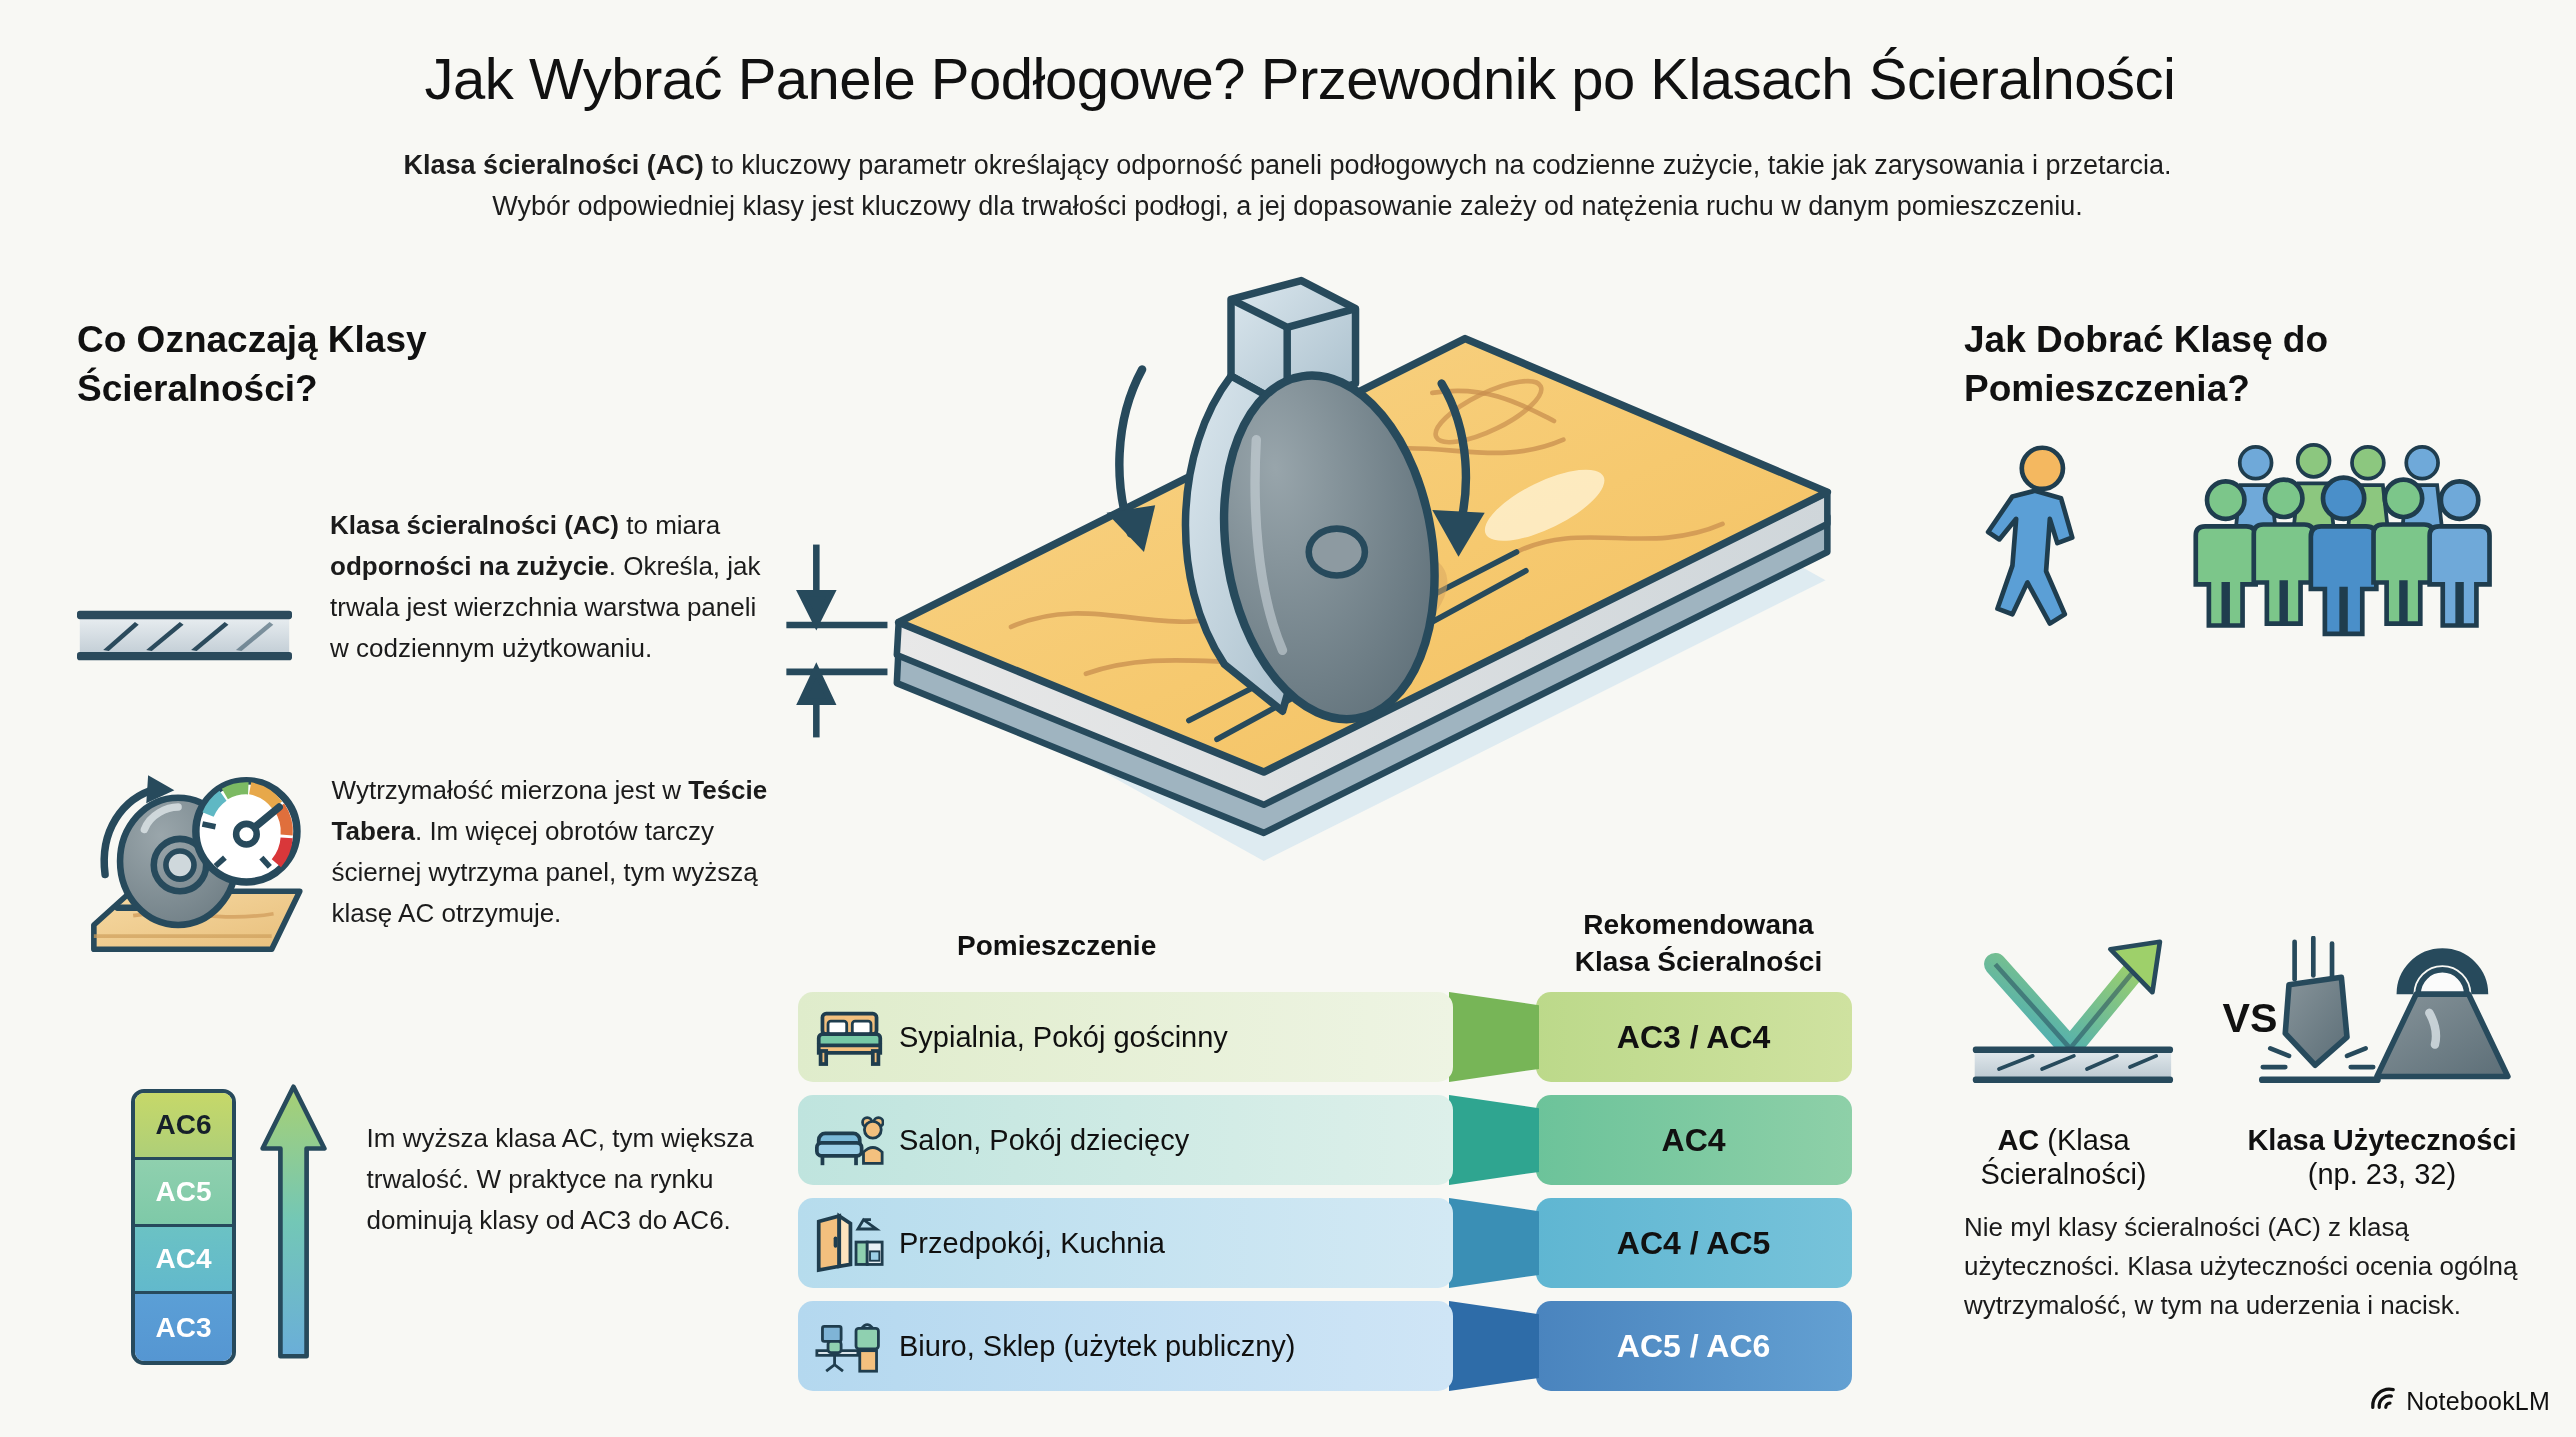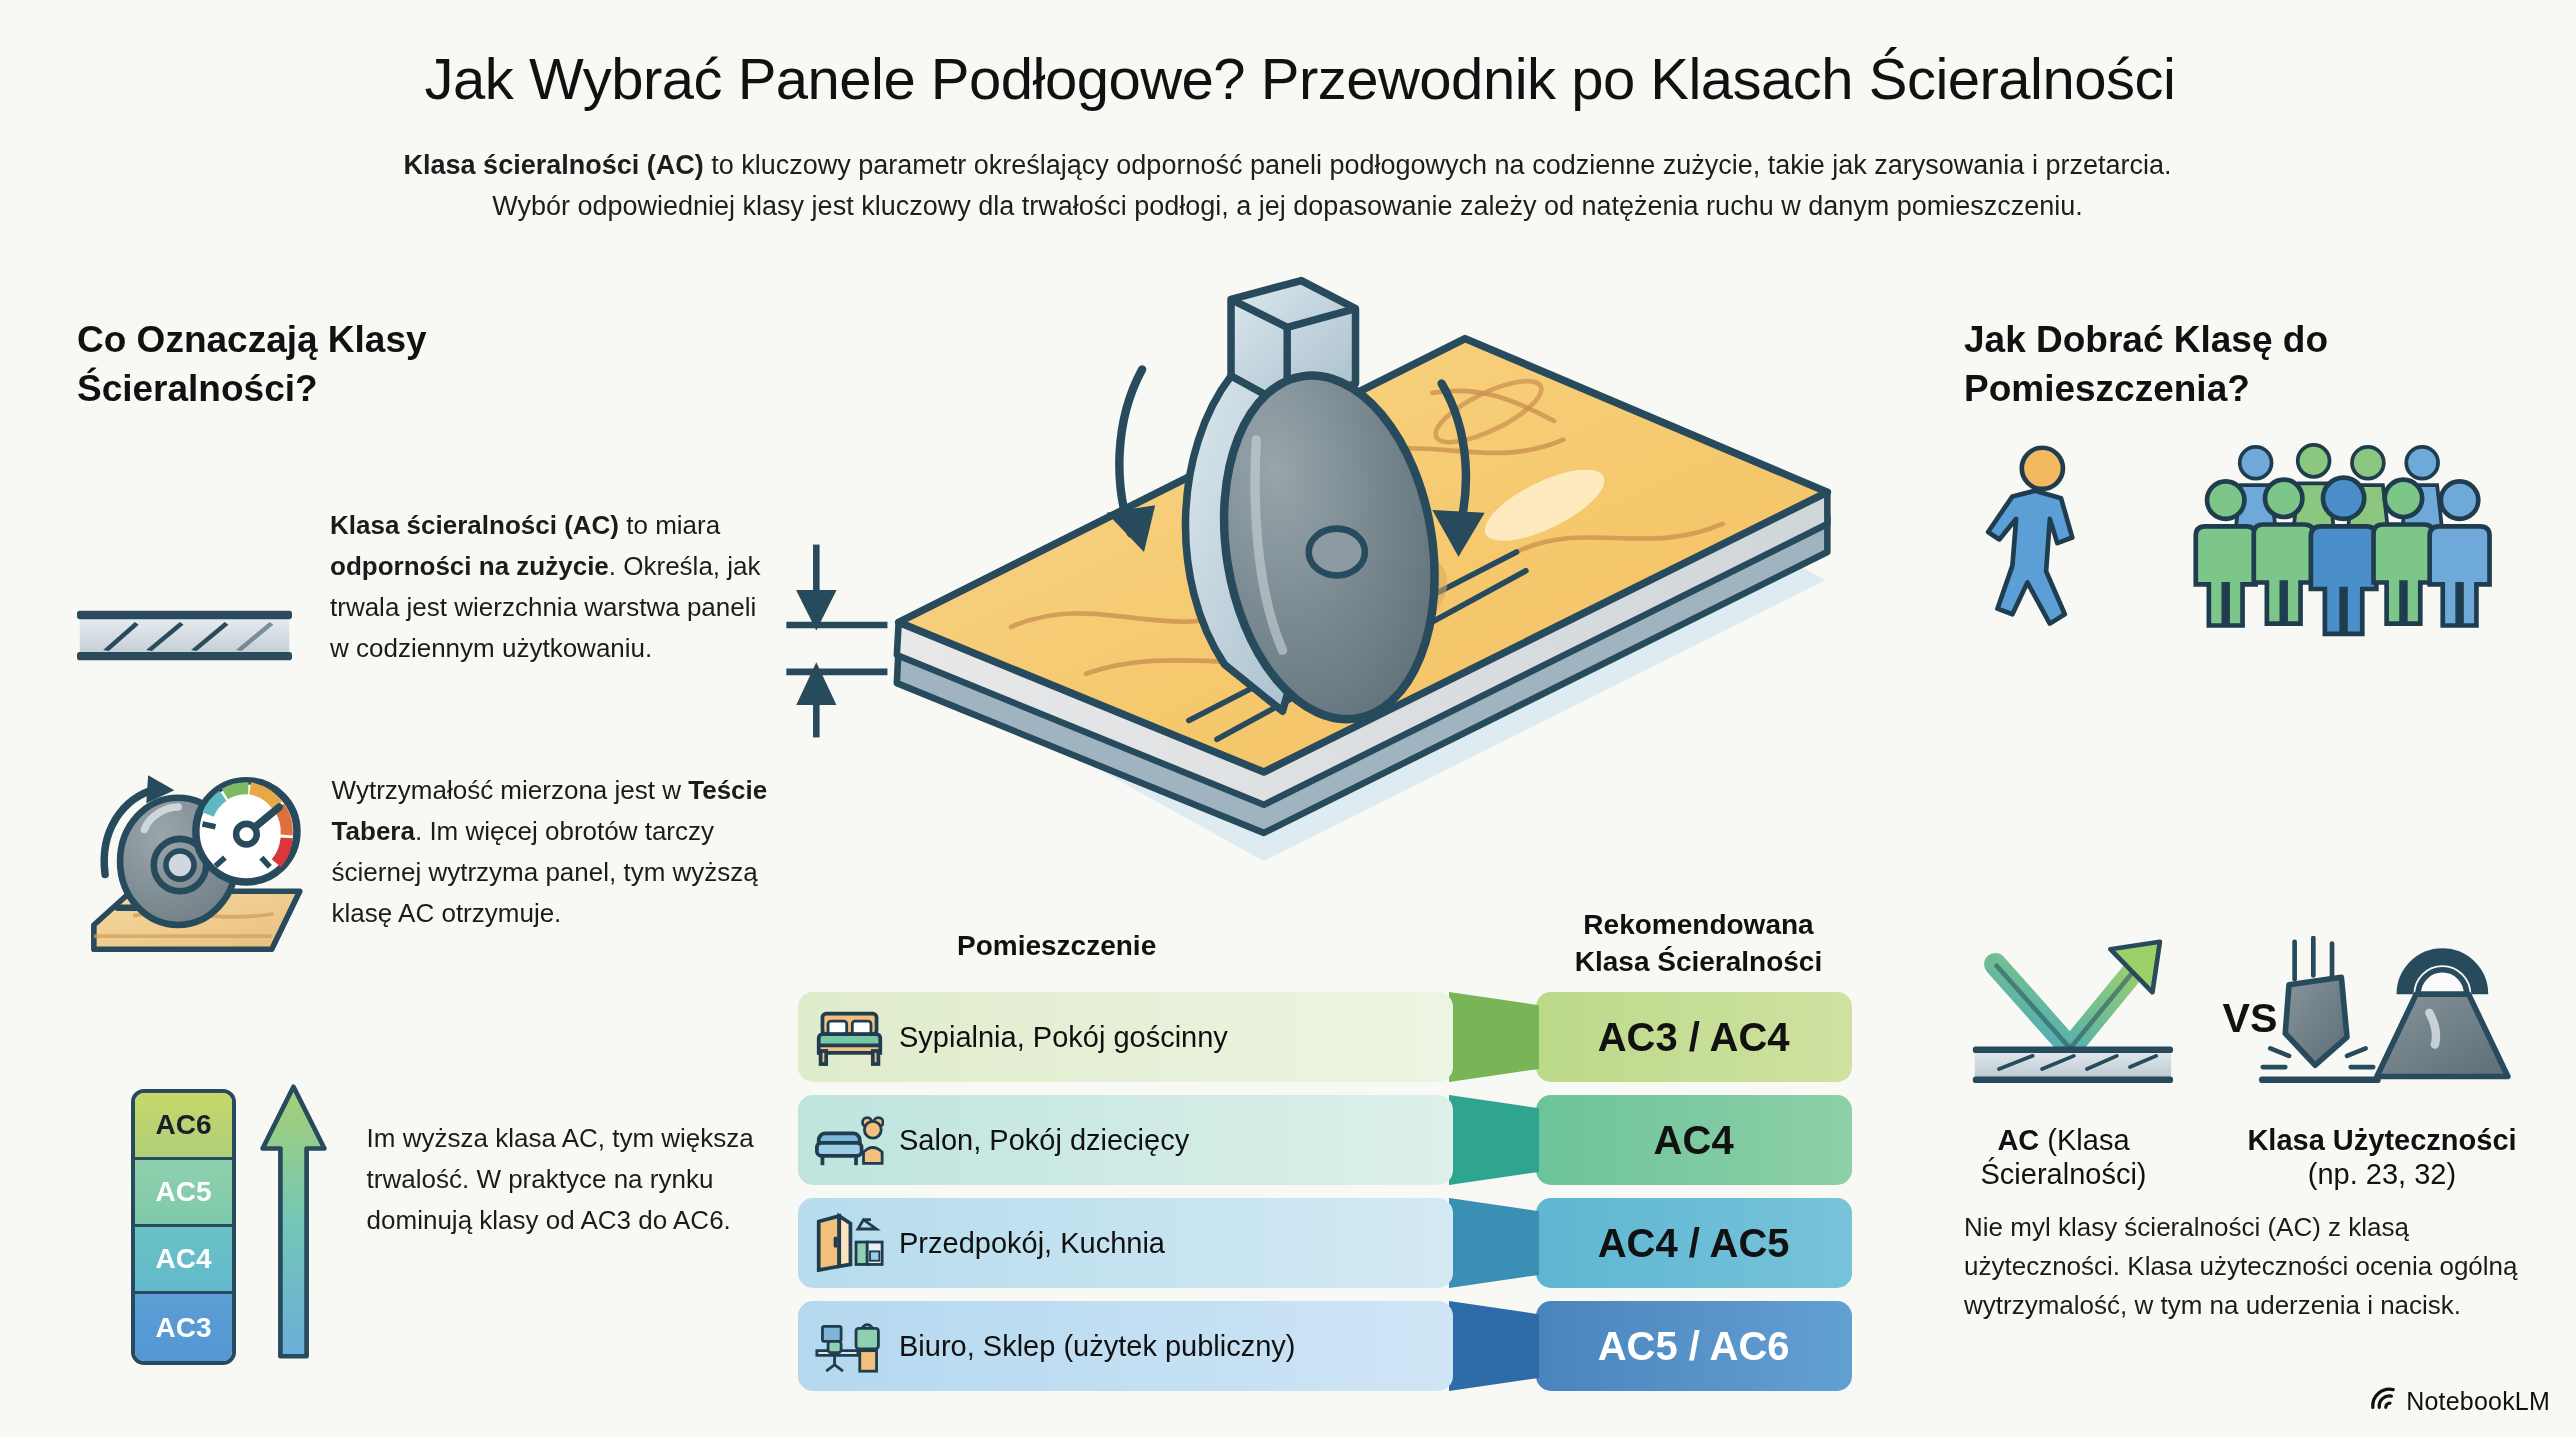--- a/index.html
+++ b/index.html
@@ -86,21 +86,21 @@
     width: 655px; height: 90px; border-radius: 15px;
     display: flex; align-items: center; padding-left: 17px; gap: 15px;
     position: relative; z-index: 2;
   }
   .trow .room-ico { width: 69px; height: 62px; flex: 0 0 auto; }
   .trow .room-label { font-size: 29px; color: #101010; white-space: nowrap; }
   .trow .notch { width: 90px; height: 90px; position: relative; z-index: 1; margin-left: -3.7px; }
   .trow .right-cap {
     width: 316px; height: 90px; border-radius: 15px;
     display: flex; align-items: center; justify-content: center;
-    font-size: 40px; font-weight: 700; margin-left: -3.7px;
+    font-size: 32px; font-weight: 700; margin-left: -3.7px;
   }
 
   
   #rb-people { position: absolute; left: 1975px; top: 440px; width: 580px; height: 197px; }
   #rb-text1 {
     position: absolute; left: 1964px; top: 674px; width: 590px;
     font-size: 26px; line-height: 41px; color: #1b1b1b;
   }
   #rb-text1 b { font-weight: 700; }
 

